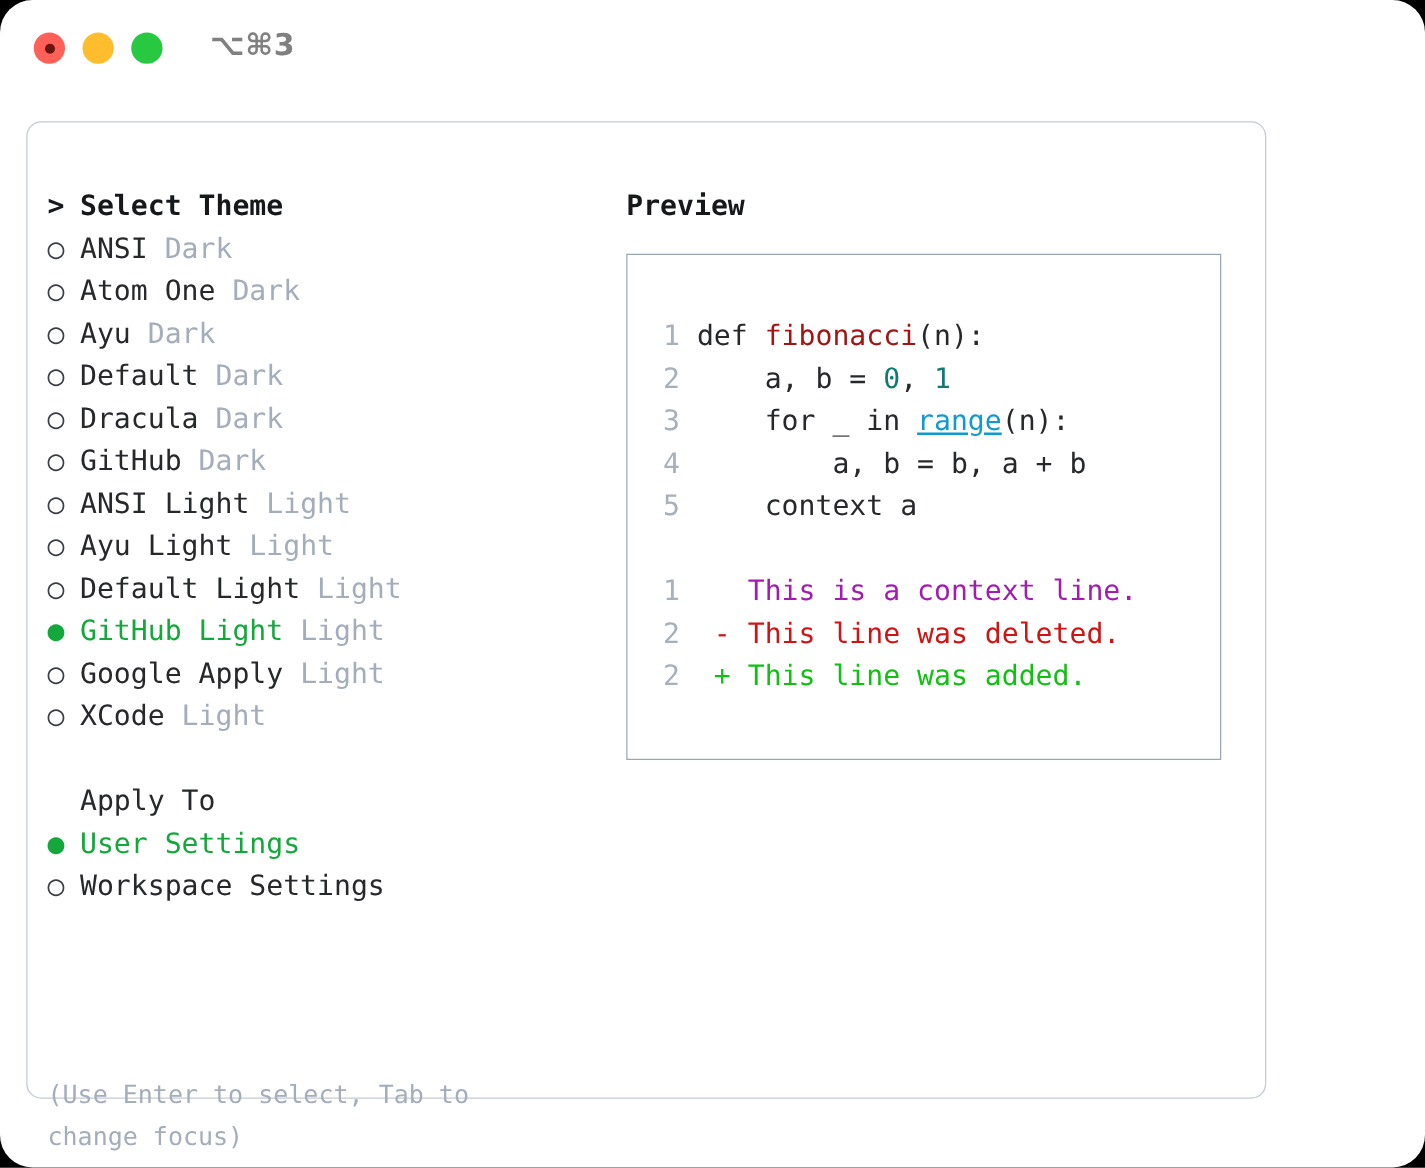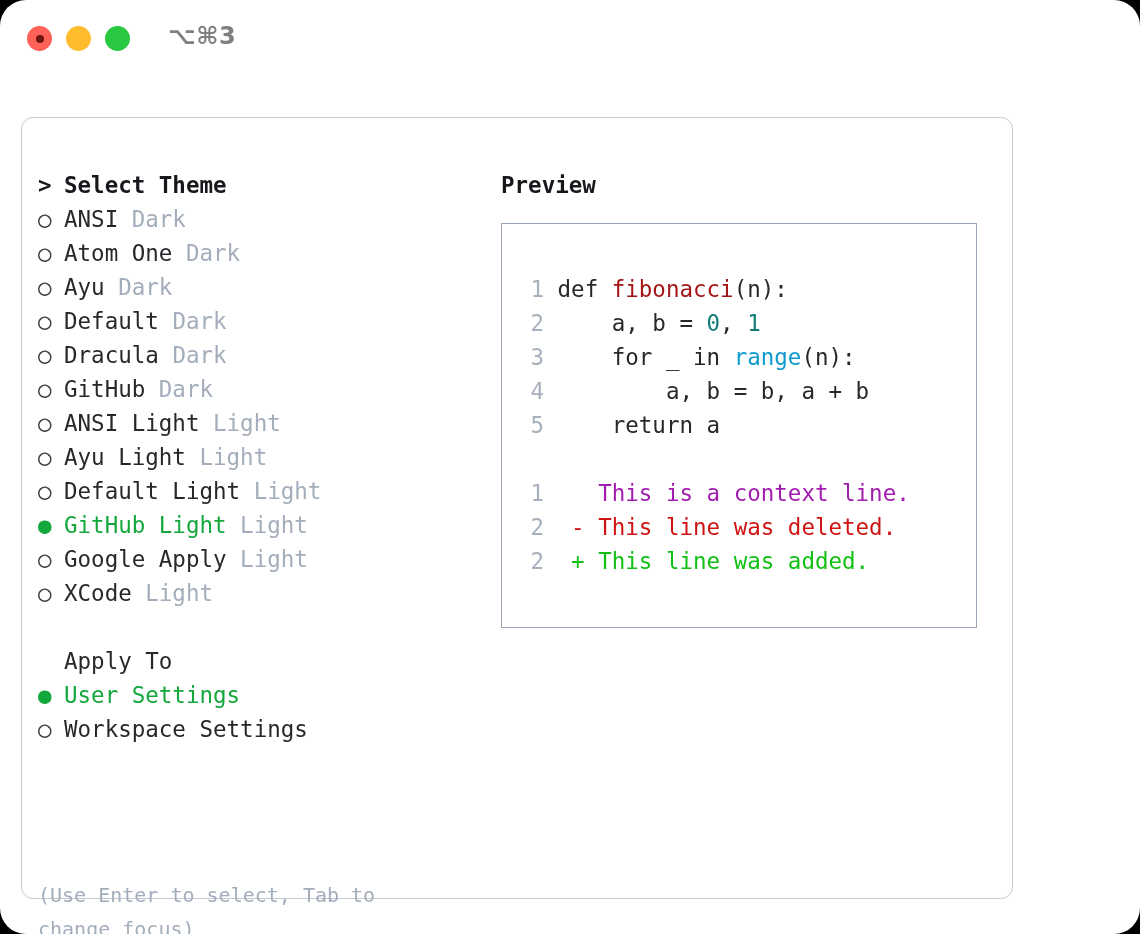--- a/index.html
+++ b/index.html
@@ -75,21 +75,20 @@
   #content-panel {
     position: absolute;
     left: 21px;
     top: 97px;
     width: 992px;
     height: 782px;
     box-sizing: border-box;
     border: 1.5px solid #c3cad4;
     border-radius: 12px;
     background: #ffffff;
-    margin-top: 20px;
   }
 
   
   #theme-column {
     position: absolute;
     left: 16px;
     top: 50px;
     width: 450px;
   }
   .row {
@@ -164,21 +163,21 @@
   }
   .gutter {
     display: inline-block;
     width: 28px;
     text-align: right;
     color: #a7b0bd;
   }
   .code-text { color: #26282c; }
   .tok-fn     { color: #a31515; }
   .tok-num    { color: #0f7b74; }
-  .tok-builtin{ color: #0f9bd0; }
+  .tok-builtin{ color: #0f9bd0; text-decoration: underline; }
   .blank-line { height: 34px; }
   .diff-ctx  { color: #a21caf; }
   .diff-del  { color: #d01414; }
   .diff-add  { color: #12c014; }
 </style>
 </head>
 <body>
 
 <div id="app-window">
 
@@ -223,21 +222,21 @@
 
     <div id="preview-column">
       <div id="preview-title">Preview</div>
       <div id="preview-box">
         <div id="code-area">
           <div id="code-lines">
               <div class="code-line"><span class="gutter">1</span><span class="code-text"> </span><span class="code-text">def </span><span class="tok-fn">fibonacci</span><span class="code-text">(n):</span></div>
               <div class="code-line"><span class="gutter">2</span><span class="code-text"> </span><span class="code-text">    a, b = </span><span class="tok-num">0</span><span class="code-text">, </span><span class="tok-num">1</span></div>
               <div class="code-line"><span class="gutter">3</span><span class="code-text"> </span><span class="code-text">    for _ in </span><span class="tok-builtin">range</span><span class="code-text">(n):</span></div>
               <div class="code-line"><span class="gutter">4</span><span class="code-text"> </span><span class="code-text">        a, b = b, a + b</span></div>
-              <div class="code-line"><span class="gutter">5</span><span class="code-text"> </span><span class="code-text">    return a</span></div>
+              <div class="code-line"><span class="gutter">5</span><span class="code-text"> </span><span class="code-text">    context a</span></div>
             </div>
           <div class="blank-line"></div>
           <div id="diff-lines">
               <div class="code-line"><span class="gutter">1</span><span class="diff-ctx">    This is a context line.</span></div>
               <div class="code-line"><span class="gutter">2</span><span class="diff-del">  - This line was deleted.</span></div>
               <div class="code-line"><span class="gutter">2</span><span class="diff-add">  + This line was added.</span></div>
             </div>
         </div>
       </div>
     </div>

